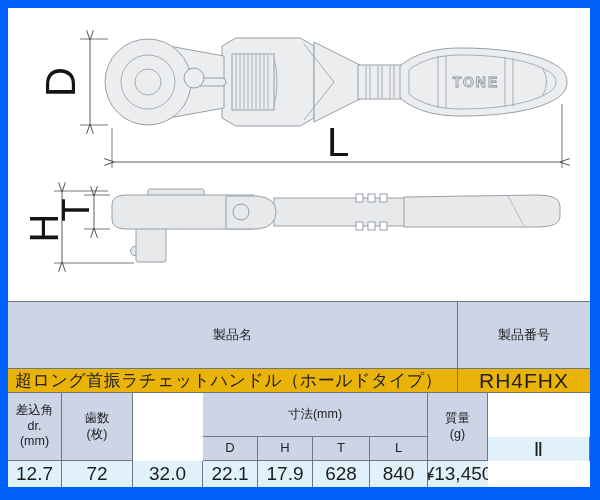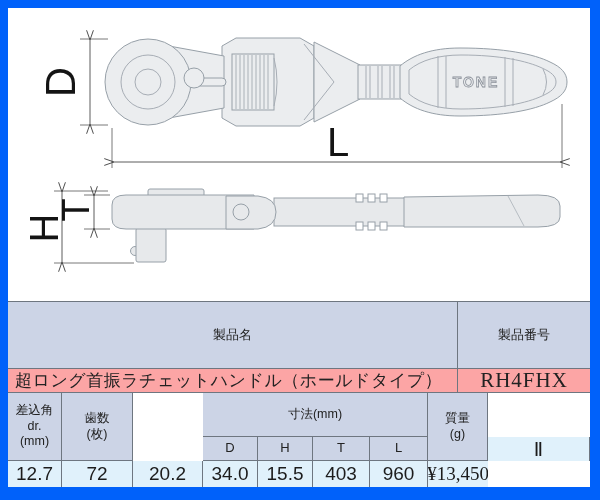--- a/index.html
+++ b/index.html
@@ -36,24 +36,24 @@
     grid-template-rows:44px 24px 26px;
   }
   .cell {
     display:flex; align-items:center; justify-content:center;
     text-align:center;
     border-right:1px solid #6e7680;
     border-bottom:1px solid #6e7680;
     white-space:pre-line;
     overflow:hidden;
   }
-  .cell.last-col { border-right:none;font-family:Liberation Serif, serif; }
+  .cell.last-col { border-right:none; }
   .hdr { background:#ccd4e6; font-size:13px; }
   .subhdr { background:#ccd4e6; font-size:12.5px; line-height:1.25; }
-  .name-row { background:#fca5a5; }
+  .name-row { background:#eab308; }
   .data-row { background:#e0f1fb; border-bottom:none; font-size:19px; color:#1c1c1c; }
   .product-name {
     justify-content:flex-start; text-align:left;
     padding-left:7px; font-size:17px; letter-spacing:0.5px;
   }
   .product-code { font-size:21px; letter-spacing:1px; }
   .dim-letter { font-size:13px; }
   .span-h2 { grid-row:span 2; }
   svg text.cad { fill:#141414; }
 </style>
@@ -202,22 +202,22 @@
 (g)</div>
 
       <div class="cell subhdr dim-letter" style="grid-column:4;">D</div>
       <div class="cell subhdr dim-letter">H</div>
       <div class="cell subhdr dim-letter">T</div>
       <div class="cell subhdr dim-letter">L</div>
 
       <div class="cell data-row">Ⅱ</div>
       <div class="cell data-row">12.7</div>
       <div class="cell data-row">72</div>
-      <div class="cell data-row">20.2</div>
-      <div class="cell data-row">34.0</div>
-      <div class="cell data-row">15.5</div>
-      <div class="cell data-row">403</div>
-      <div class="cell data-row">960</div>
+      <div class="cell data-row">32.0</div>
+      <div class="cell data-row">22.1</div>
+      <div class="cell data-row">17.9</div>
+      <div class="cell data-row">628</div>
+      <div class="cell data-row">840</div>
       <div class="cell data-row last-col">¥13,450</div>
     </div>
 
   </div>
 </div>
 
 </body></html>

